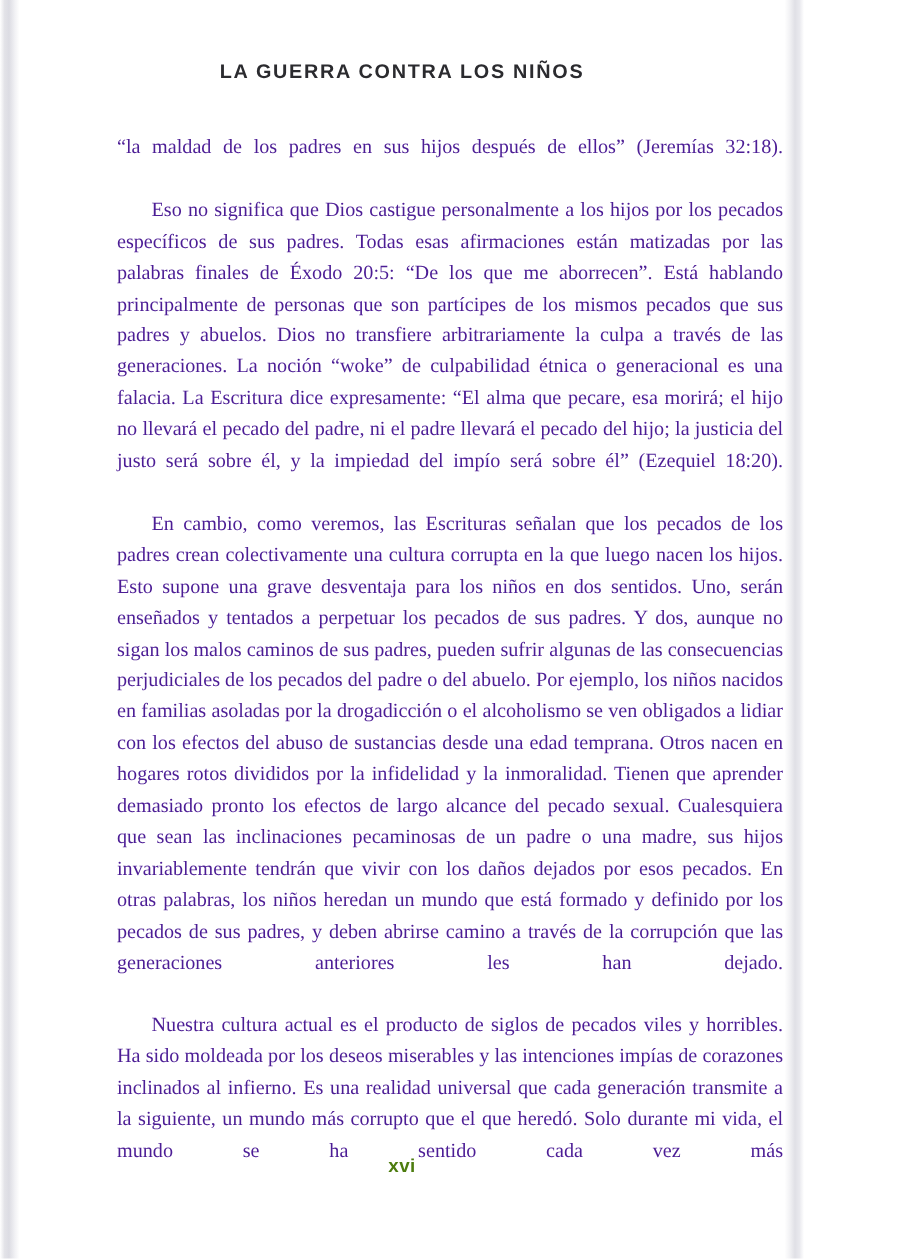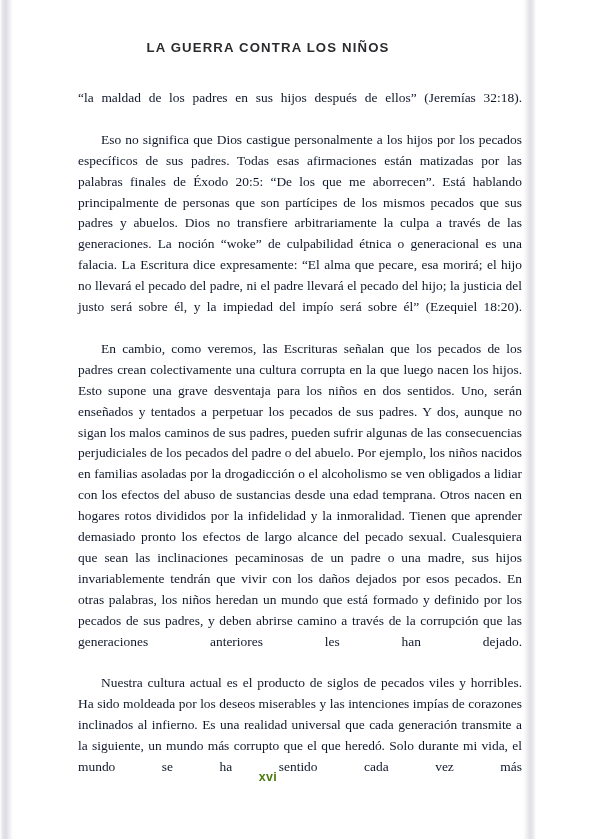--- a/index.html
+++ b/index.html
@@ -69,21 +69,21 @@
     position: absolute;
     left: 78px;
     top: 88px;
     width: 444px;
   }
 
   .para {
     margin: 0;
     font-size: 13.45px;
     line-height: 20.9px;
-    color: #0f172a;
+    color: #4c1d95;
     text-align: justify;
     text-justify: inter-word;
     -webkit-hyphens: none;
     hyphens: none;
     text-indent: 23px;
   }
   .para.no-indent {
     text-indent: 0;
   }
   

